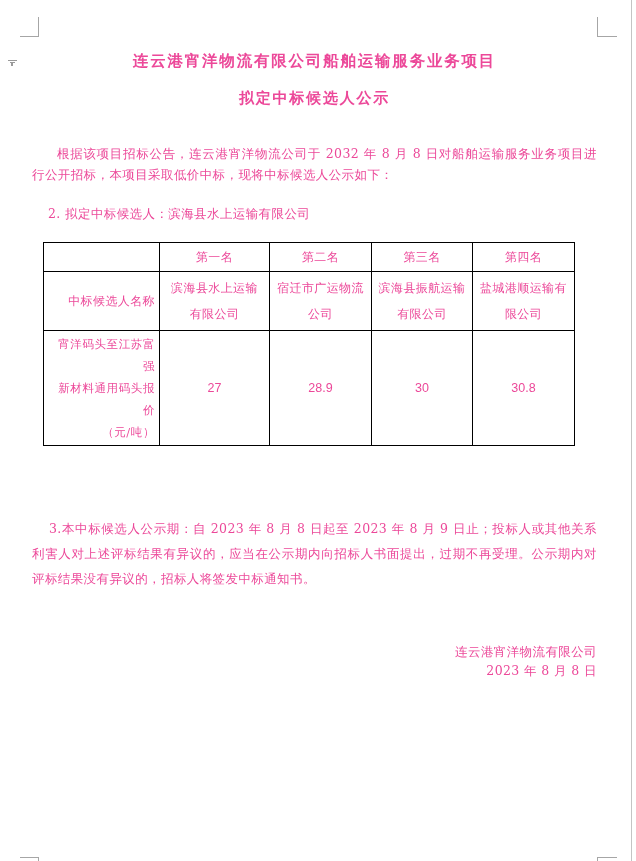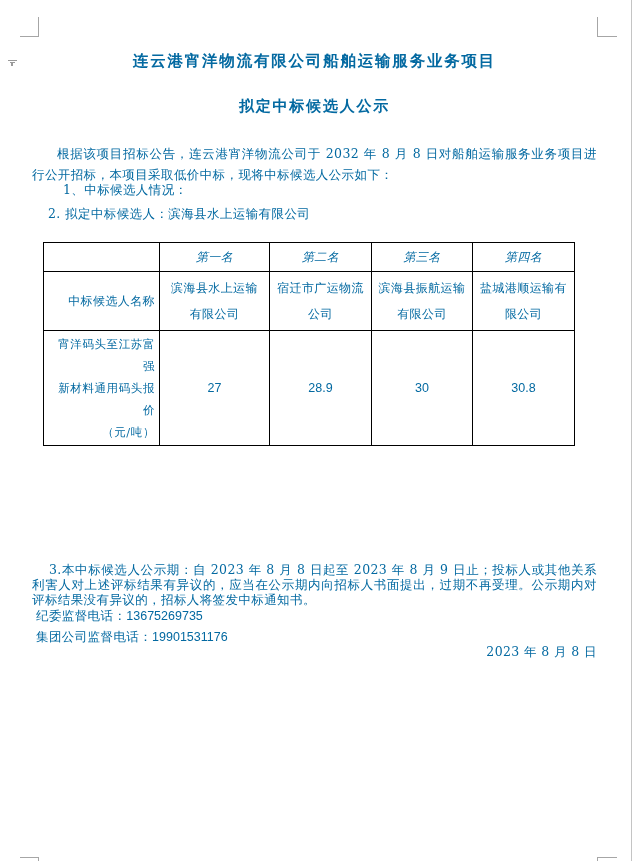--- a/index.html
+++ b/index.html
@@ -1,64 +1,64 @@
 <!DOCTYPE html>
 <html><head>
 <meta charset="utf-8">
 <style>
   html,body{margin:0;padding:0;background:#ffffff;}
   .page{
     position:relative;width:636px;height:861px;background:#ffffff;overflow:hidden;
-    font-family:"DejaVu Serif","Liberation Serif",serif;color:#0369a1;
+    font-family:"DejaVu Serif","Liberation Serif",serif;color:#ec4899;
   }
   
   .right-edge{position:absolute;left:631px;top:0;width:1px;height:861px;background:#c4c4c4;}
   
   .crop{position:absolute;}
   .crop.tl{left:20px;top:17px;width:18px;height:19px;border-right:1px solid #a6a6a6;border-bottom:1px solid #a6a6a6;}
   .crop.tr{left:597px;top:17px;width:19px;height:19px;border-left:1px solid #a6a6a6;border-bottom:1px solid #a6a6a6;}
   .crop.bl{left:20px;top:857px;width:18px;height:4px;border-right:1px solid #a6a6a6;border-top:1px solid #a6a6a6;}
   .crop.br{left:597px;top:857px;width:19px;height:4px;border-left:1px solid #a6a6a6;border-top:1px solid #a6a6a6;}
   
   .margin-marker{position:absolute;left:7px;top:60px;width:10px;height:7px;}
   .margin-marker .b1{width:9px;height:1px;background:#9a9a9a;margin:0 auto;}
   .margin-marker .b2{width:5px;height:1px;background:#9a9a9a;margin:1px auto 0;}
   .margin-marker .b3{width:2px;height:3px;background:#9a9a9a;margin:0 auto;}
 
   .title{
     position:absolute;left:32px;width:565px;top:50px;
     text-align:center;font-weight:bold;font-size:15.5px;letter-spacing:1.8px;line-height:22px;
   }
   .subtitle{
-    position:absolute;left:32px;width:565px;top:95px;
+    position:absolute;left:32px;width:565px;top:87px;
     text-align:center;font-weight:bold;font-size:15px;letter-spacing:1.8px;line-height:22px;
   }
   .para{
     position:absolute;left:32px;width:565px;
     font-size:12.5px;letter-spacing:0.4px;line-height:20.5px;
     text-align:justify;
   }
   .intro{top:144px;text-indent:25px;}
   .list-line{position:absolute;font-size:12.5px;letter-spacing:0.4px;line-height:20px;white-space:nowrap;}
   .li1{left:63px;top:180px;}
   .li2{left:48px;top:204px;}
 
   table.bid{
     position:absolute;left:43px;top:242px;
     border-collapse:collapse;table-layout:fixed;width:531px;
     font-size:12px;letter-spacing:0.4px;
   }
   table.bid td{border:1px solid #000;padding:2px 4px;overflow:hidden;}
-  td.rank{text-align:center;vertical-align:middle;font-size:12px;font-style:italic;}
+  td.rank{text-align:center;vertical-align:middle;font-size:12px;}
   td.company{text-align:center;vertical-align:middle;white-space:pre-line;line-height:26px;font-size:12px;}
   td.label-center{text-align:right;vertical-align:middle;font-size:12px;}
   td.label-left{text-align:right;vertical-align:top;white-space:pre-line;line-height:22px;font-size:11.5px;letter-spacing:0.6px;padding:3px 4px;}
   td.num{text-align:center;vertical-align:middle;font-family:"Liberation Sans","DejaVu Sans",sans-serif;font-size:12.5px;letter-spacing:0;margin-top:16px;}
 
-  .notice{top:562px;line-height:15px;text-indent:17px;}
+  .notice{top:516px;line-height:25px;text-indent:17px;}
   .phones{position:absolute;left:36px;top:606px;font-size:12.5px;letter-spacing:0.4px;line-height:20.5px;white-space:nowrap;}
   .numtxt{font-family:"Liberation Sans","DejaVu Sans",sans-serif;letter-spacing:0;}
   .signature{position:absolute;right:39px;top:642px;text-align:right;font-size:12.5px;letter-spacing:0.4px;line-height:19px;}
 </style>
 </head>
 <body>
 
 <div class="page">
 
   <div class="crop tl"></div>
@@ -69,21 +69,20 @@
   <div class="margin-marker">
     <div class="b1"></div>
       <div class="b2"></div>
       <div class="b3"></div>
   </div>
 
   <div class="title">连云港宵洋物流有限公司船舶运输服务业务项目</div>
   <div class="subtitle">拟定中标候选人公示</div>
 
   <div class="para intro">根据该项目招标公告，连云港宵洋物流公司于 2032 年 8 月 8 日对船舶运输服务业务项目进行公开招标，本项目采取低价中标，现将中标候选人公示如下：</div>
-  <div class="list-line li1">1、中标候选人情况：</div>
   <div class="list-line li2">2. 拟定中标候选人：滨海县水上运输有限公司</div>
 
   <table class="bid">
     <colgroup>
       <col style="width:116px">
         <col style="width:110px">
         <col style="width:102px">
         <col style="width:101px">
         <col style="width:102px">
     </colgroup>
@@ -113,22 +112,19 @@
       <td class="num">27</td>
       <td class="num">28.9</td>
       <td class="num">30</td>
       <td class="num">30.8</td>
     </tr>
   </tbody>
     </table>
 
   <div class="para notice">3.本中标候选人公示期：自 2023 年 8 月 8 日起至 2023 年 8 月 9 日止；投标人或其他关系利害人对上述评标结果有异议的，应当在公示期内向招标人书面提出，过期不再受理。公示期内对评标结果没有异议的，招标人将签发中标通知书。</div>
 
-  <div class="phones">
-    <div><span>纪委监督电话：</span><span class="numtxt">13675269735</span></div>
-    <div><span>集团公司监督电话：</span><span class="numtxt">19901531176</span></div>
-  </div>
 
   <div class="signature">
+    <div>连云港宵洋物流有限公司</div>
     <div>2023 年 8 月 8 日</div>
   </div>
 
 </div>
 
 </body></html>

